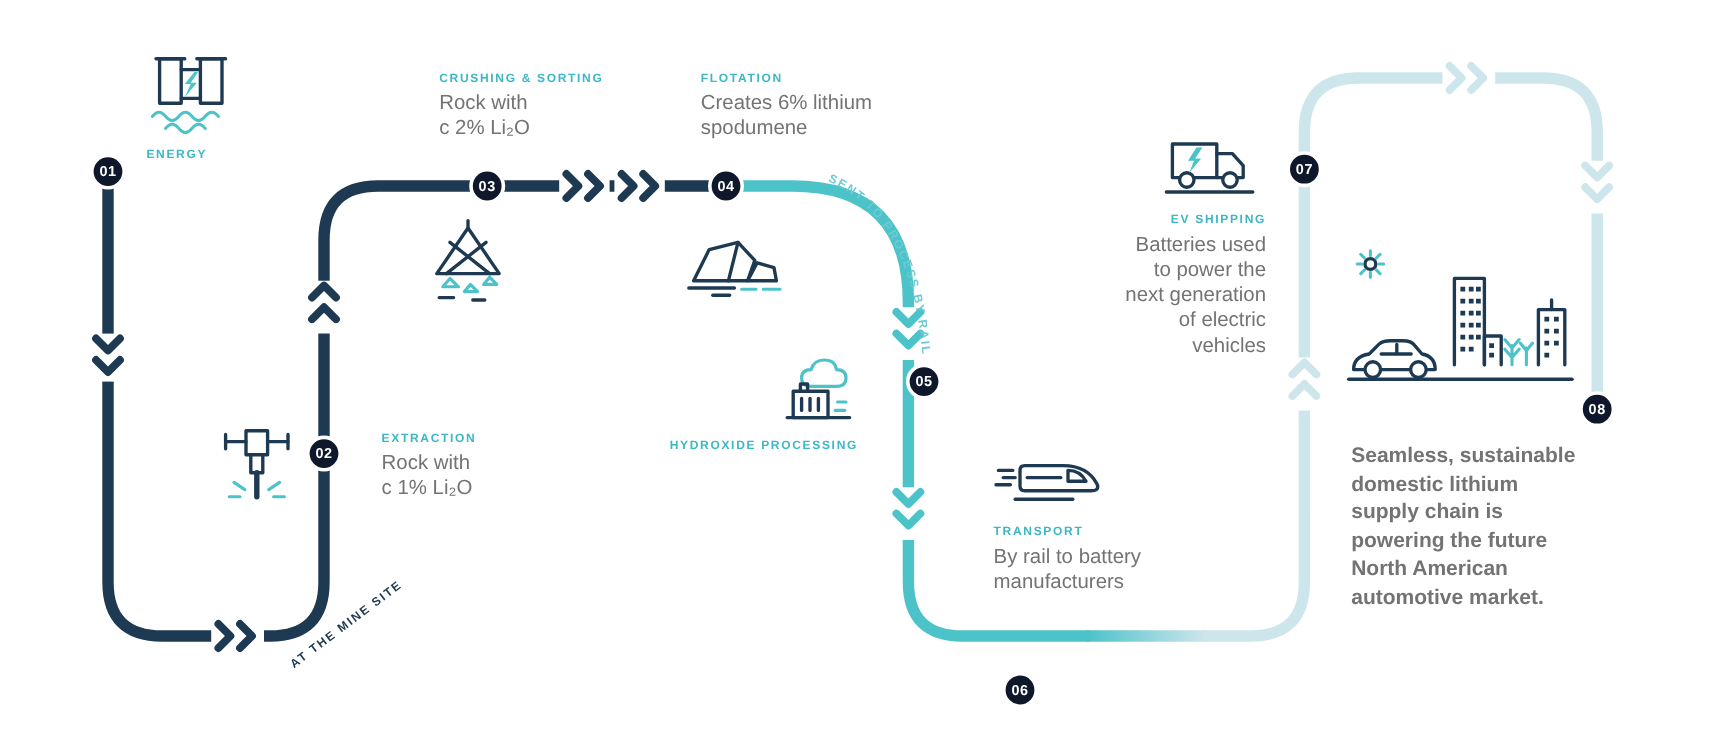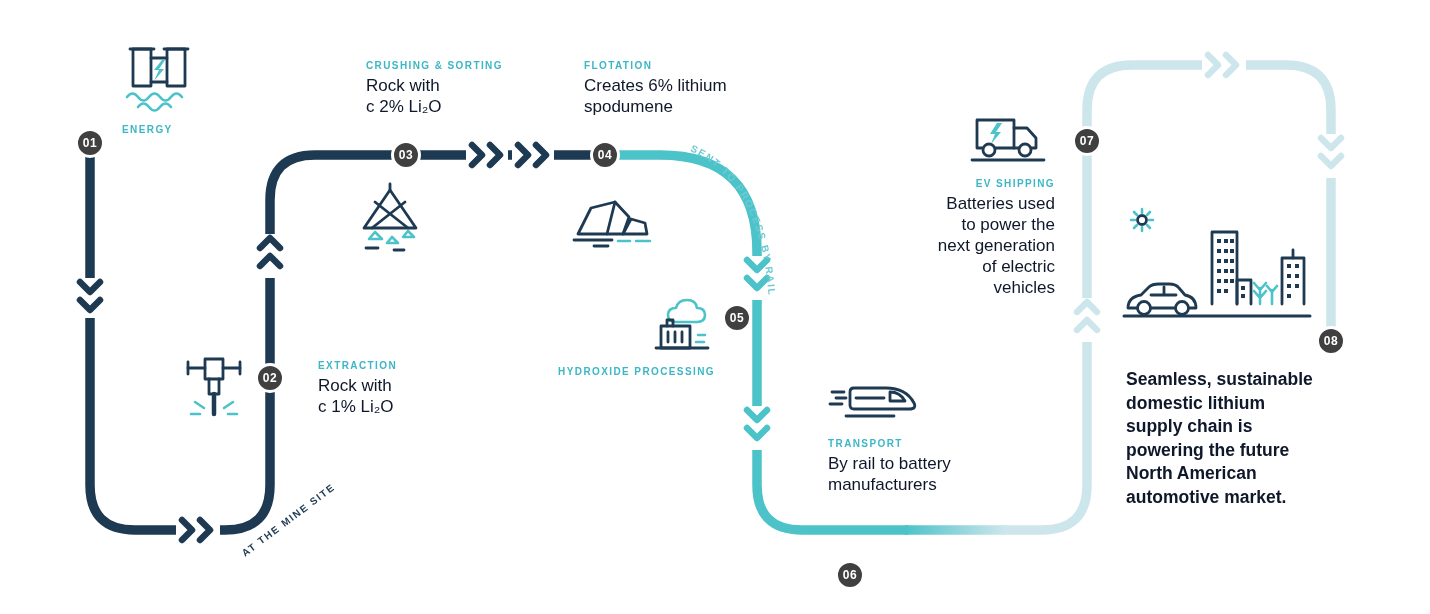--- a/index.html
+++ b/index.html
@@ -5,28 +5,28 @@
   * { margin:0; padding:0; box-sizing:border-box; }
   html,body { background:#ffffff; font-family:"Liberation Sans", sans-serif; }
   .canvas { position:relative; width:1430px; height:614px; background:#fff; overflow:hidden; }
   .flow { position:absolute; left:0; top:0; z-index:1; }
   .seg { fill:none; stroke-width:9.5; }
   .gap { fill:none; stroke:#ffffff; stroke-width:14; }
   .chev { fill:none; stroke-width:6.5; stroke-linecap:round; stroke-linejoin:round; }
   .chev.n { stroke:#1e3a52; }
   .chev.t { stroke:#4cc2c9; }
   .chev.l { stroke:#cde6ec; }
-  .badge { position:absolute; width:30px; height:30px; border-radius:50%; background:#404040;
+  .badge { position:absolute; width:30px; height:30px; border-radius:50%; background:#0f172a;
            border:3px solid #fff; color:#fff; font-size:12px; font-weight:bold;
            display:flex; align-items:center; justify-content:center;
            transform:translate(-50%,-50%); letter-spacing:.5px; z-index:3; }
   .step-block { position:absolute; z-index:2; }
   .step-block.right { text-align:right; }
   .step-label { color:#3bb7c5; font-size:10px; font-weight:bold; letter-spacing:1.4px; margin-bottom:4px; }
-  .step-text { color:#0f172a; font-size:17px; line-height:21px; white-space:pre-line; }
+  .step-text { color:#737373; font-size:17px; line-height:21px; white-space:pre-line; }
   .step-text.strong { font-weight:bold; font-size:17.5px; line-height:23.5px; }
   .icon { position:absolute; z-index:2; }
   .sn { fill:none; stroke:#1e3a52; stroke-width:2.8; stroke-linecap:round; stroke-linejoin:round; }
   .st { fill:none; stroke:#4cc2c9; stroke-width:2.6; stroke-linecap:round; stroke-linejoin:round; }
   .ft { fill:#4cc2c9; }
   .fn { fill:#1e3a52; }
   .wheel { fill:#fff; stroke:#1e3a52; stroke-width:2.8; }
   .curve-label { font-size:10px; font-weight:bold; letter-spacing:1.6px; }
   .rail-text { fill:#6ccbd2; }
   .mine-text { fill:#1e3a52; }
@@ -104,21 +104,21 @@
     <text class="curve-label rail-text">
       <textPath href="#railcurve" startOffset="22%">SENT TO PROCESS BY RAIL</textPath>
     </text>
     <text class="curve-label mine-text" x="245" y="557" transform="rotate(-37 245 557)">AT THE MINE SITE</text>
   </svg>
 
   <div class="badge" style="left:90px;top:143px;">01</div>
   <div class="badge" style="left:270px;top:378px;text-align:center;">02</div>
   <div class="badge" style="left:406px;top:155px;">03</div>
   <div class="badge" style="left:605px;top:155px;">04</div>
-  <div class="badge" style="left:737px;top:318px;">05</div>
+  <div class="badge" style="left:770px;top:318px;">05</div>
   <div class="badge" style="left:850px;top:531px;margin-top:44px;">06</div>
   <div class="badge" style="left:1087px;top:141px;">07</div>
   <div class="badge" style="left:1331px;top:341px;">08</div>
 
   <div class="step-block" style="left:122px;top:124px;width:130px;">
     <div class="step-label">ENERGY</div>
   </div>
   <div class="step-block" style="left:318px;top:360px;width:130px;">
     <div class="step-label">EXTRACTION</div>
     <div class="step-text">Rock with

